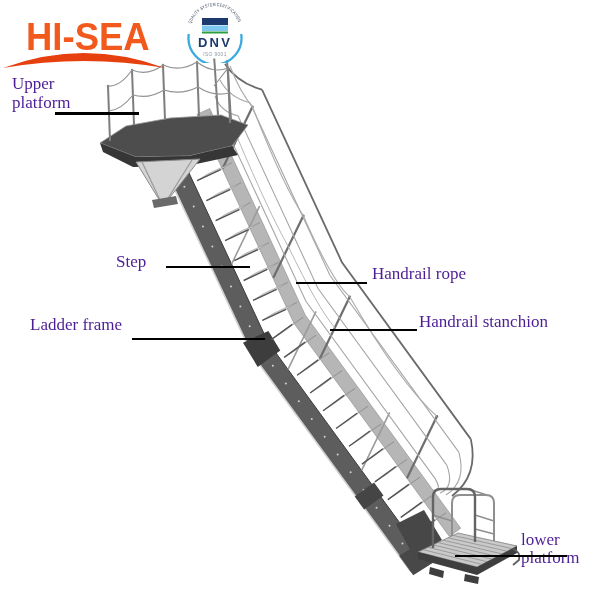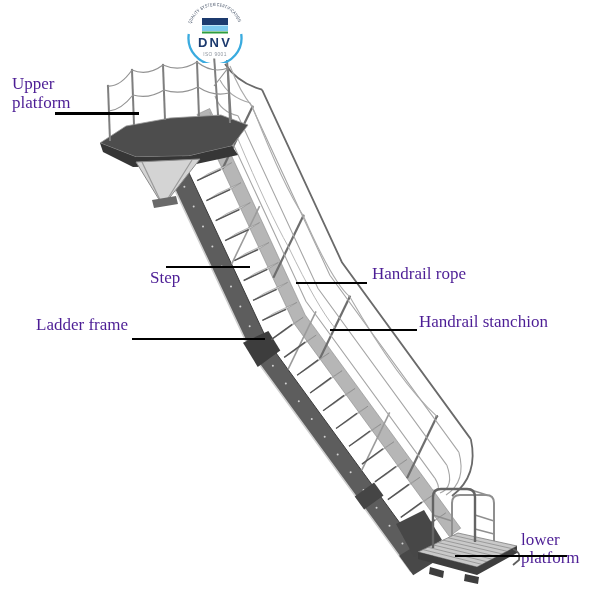--- a/index.html
+++ b/index.html
@@ -182,45 +182,51 @@
         <polygon points="465.0,574.0 479.0,577.0 478.0,584.0 464.0,581.0" fill="#3e3e3e"></polygon>
         <path d="M513,549 q8,3 6,11 l-6,5" stroke="#5e5e5e" stroke-width="1.8" fill="none"></path>
         <line x1="475" y1="515" x2="494" y2="521" stroke="#8f8f8f" stroke-width="1.4"></line>
         <line x1="475" y1="529" x2="494" y2="534" stroke="#8f8f8f" stroke-width="1.4"></line>
         <line x1="468" y1="489" x2="487" y2="495" stroke="#8f8f8f" stroke-width="1.4"></line>
         <line x1="433" y1="515" x2="452" y2="521" stroke="#8f8f8f" stroke-width="1.4"></line>
         <path d="M433,548 L433,497 Q433,489 441,489 L467,489 Q475,489 475,497 L475,542" stroke="#646464" stroke-width="2.4" fill="none"></path>
       </g>
     </svg>
 
+  <div id="logo">
+    <div id="logo-text">HI-SEA</div>
+    <svg id="logo-swoosh" width="164" height="26" viewBox="0 0 164 26">
+      <path d="M1,23 Q82,-7 163,23 Q82,9 1,23 Z" fill="#e6400e"></path>
+    </svg>
+  </div>
 
   <svg id="badge" width="64" height="62" viewBox="0 0 64 62">
     <path d="M5.8,33 A26.5,26.5 0 1 0 58.2,33" fill="none" stroke="#3aabdf" stroke-width="2.3"></path>
     <rect x="22" y="50.5" width="20" height="7" fill="#fff"></rect>
     <path id="badge-arc" d="M8.1,22.7 A25,25 0 0 1 55.9,22.7" fill="none"></path>
     <text font-family="Liberation Sans,sans-serif" font-size="4.5" fill="#2b3a52" letter-spacing="0.3">
       <textPath href="#badge-arc" startOffset="0" textLength="62" lengthAdjust="spacingAndGlyphs">QUALITY SYSTEM CERTIFICATION</textPath>
     </text>
     <rect x="19" y="17" width="26" height="7" fill="#1c3a6e"></rect>
     <rect x="19" y="24.5" width="26" height="5.5" fill="#7cc8ee"></rect>
     <rect x="19" y="30.5" width="26" height="2" fill="#2f9e41"></rect>
     <text x="32" y="45.5" text-anchor="middle" font-family="Liberation Sans,sans-serif" font-size="13" font-weight="bold" letter-spacing="2.2" fill="#1c3a6e">DNV</text>
     <text x="32" y="55" text-anchor="middle" font-family="Liberation Sans,sans-serif" font-size="4.8" letter-spacing="0.4" fill="#8e959e">ISO 9001</text>
   </svg>
 
   <div class="lbl" id="lbl-upper" style="left:12px;top:74px;width:76px;">Upper platform</div>
   <div class="leader" style="left:55px;top:112px;width:84px;"></div>
 
-  <div class="lbl nowrap" id="lbl-step" style="left:116px;top:268px;margin-left:34px;">Step</div>
+  <div class="lbl nowrap" id="lbl-step" style="left:116px;top:252px;">Step</div>
   <div class="leader" style="left:166px;top:266px;width:84px;height:2px;"></div>
 
   <div class="lbl nowrap" id="lbl-rope" style="left:372px;top:264px;">Handrail rope</div>
   <div class="leader" style="left:296px;top:282px;width:71px;height:2px;"></div>
 
-  <div class="lbl nowrap" id="lbl-frame" style="left:36px;top:315px;">Ladder frame</div>
+  <div class="lbl nowrap" id="lbl-frame" style="left:30px;top:315px;">Ladder frame</div>
   <div class="leader" style="left:132px;top:338px;width:133px;height:2px;"></div>
 
   <div class="lbl nowrap" id="lbl-stanchion" style="left:419px;top:312px;">Handrail stanchion</div>
   <div class="leader" style="left:330px;top:329px;width:87px;height:2px;"></div>
 
   <div class="lbl" id="lbl-lower" style="left:521px;top:531px;width:70px;">lower platform</div>
   <div class="leader" style="left:455px;top:555px;width:112px;height:2px;"></div>
 </div>
 
 </body></html>

